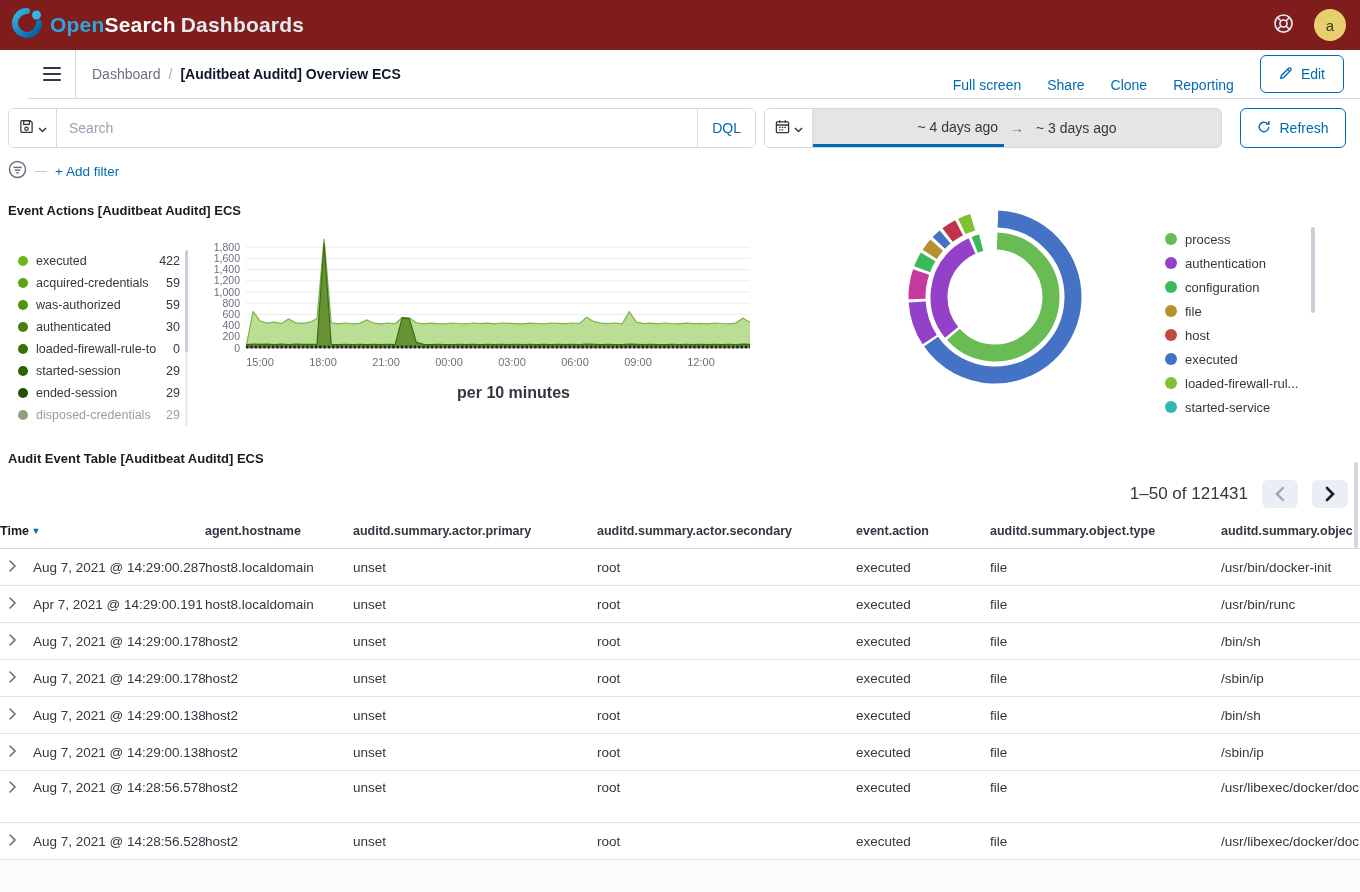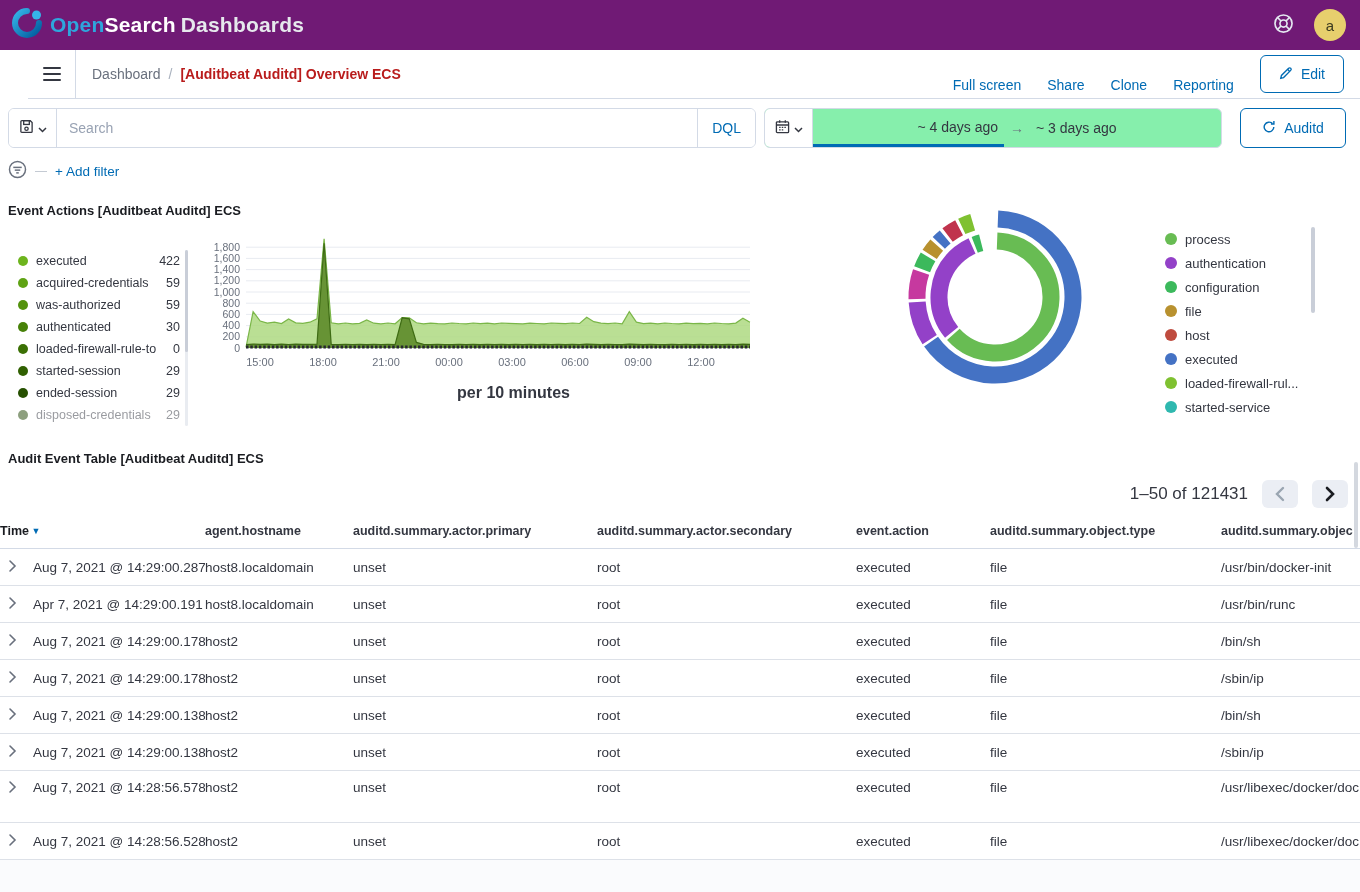--- a/index.html
+++ b/index.html
@@ -1,56 +1,56 @@
 <!DOCTYPE html>
 <html><head>
 <meta charset="utf-8">
 <style>
   * { margin:0; padding:0; box-sizing:border-box; }
   html,body { width:1360px; height:892px; overflow:hidden; background:#fff;
     font-family:"Liberation Sans", sans-serif; color:#343741; }
 
   
-  .top-header { height:50px; background:#701a75; display:flex; align-items:center;
+  .top-header { height:50px; background:#7f1d1d; display:flex; align-items:center;
     justify-content:space-between; padding:0 14px 0 12px; }
   .brand { display:flex; align-items:center; gap:8px; }
   .brand-text { font-size:21px; letter-spacing:.2px; }
   .brand-open { color:#2ea6dd; font-weight:bold; }
   .brand-search { color:#fff; font-weight:bold; }
   .brand-suffix { color:#e6e9ed; font-weight:bold; margin-left:5px; }
   .header-right { display:flex; align-items:center; gap:18px; }
   .avatar { width:32px; height:32px; border-radius:50%; background:#e7cf6d; color:#3a3a20;
     display:flex; align-items:center; justify-content:center; font-size:15px; }
 
   
   .crumb-bar { height:49px; border-bottom:1px solid #d3dae6; display:flex; align-items:center; background:#fff;margin-left:28px; }
   .menu-btn { width:48px; height:100%; display:flex; align-items:center; justify-content:center;
     border-right:1px solid #d3dae6; cursor:pointer; background:none; border-top:none; border-bottom:none; border-left:none; }
   .crumbs { display:flex; align-items:center; gap:8px; padding-left:16px; font-size:14px; flex:1; }
   .crumb-parent { color:#69707d; }
   .crumb-sep { color:#a8b0bd; }
-  .crumb-current { color:#b91c1c; font-weight:600; }
+  .crumb-current { color:#0f172a; font-weight:600; }
   .crumb-actions { display:flex; align-items:flex-end; gap:26px; padding-right:16px; }
   .nav-link { color:#006bb4; font-size:14px; cursor:pointer; text-decoration:none; }
   .edit-btn { display:flex; align-items:center; gap:8px; height:38px; padding:0 18px;
     border:1px solid #006bb4; border-radius:6px; background:#fff; color:#006bb4; font-size:14px; cursor:pointer; }
 
   
   .query-row { display:flex; align-items:center; padding:9px 14px 0 8px; }
   .search-group { flex:1; display:flex; align-items:stretch; height:40px;
     border:1px solid #d3dae6; border-radius:6px; background:#fff; overflow:hidden; }
   .save-btn { width:48px; display:flex; align-items:center; justify-content:center; gap:4px;
     border:none; border-right:1px solid #d3dae6; background:#fff; cursor:pointer; }
   .search-input { flex:1; border:none; outline:none; padding:0 12px; font-size:14px; color:#343741;
     font-family:"Liberation Sans",sans-serif; }
   .search-input::placeholder { color:#98a2b3; }
   .dql-btn { border:none; border-left:1px solid #d3dae6; background:#fff; color:#006bb4;
     font-size:14px; padding:0 14px; cursor:pointer; }
   .date-group { width:458px; margin-left:8px; display:flex; align-items:stretch; height:40px;
-    border:1px solid #d3dae6; border-radius:6px; background:#86efac; overflow:hidden; }
+    border:1px solid #d3dae6; border-radius:6px; background:#e5e5e5; overflow:hidden; }
   .cal-btn { width:48px; display:flex; align-items:center; justify-content:center; gap:4px;
     border:none; border-right:1px solid #d3dae6; background:#fff; cursor:pointer; }
   .date-vals { flex:1; display:flex; font-size:14px; }
   .date-start { flex:1; display:flex; align-items:center; justify-content:flex-end; padding-right:6px;
     border-bottom:3px solid #006bb4; cursor:pointer; }
   .date-arrow { display:flex; align-items:center; color:#69707d; padding:0 6px; }
   .date-end { flex:1; display:flex; align-items:center; padding-left:6px; cursor:pointer; }
   .refresh-btn { margin-left:18px; height:40px; width:106px; display:flex; align-items:center; justify-content:center;
     gap:8px; border:1px solid #006bb4; border-radius:6px; background:#fff; color:#006bb4; font-size:14px; cursor:pointer; }
 
@@ -221,21 +221,21 @@
         </div>
     </div>
   </div>
   <button class="refresh-btn">
     <span>
       <svg width="14" height="14" viewBox="0 0 16 16" fill="none" stroke="#006bb4" stroke-width="1.6">
         <path d="M13.5 8 a5.5 5.5 0 1 1 -1.6 -3.9"></path>
           <polyline points="13.6,1.2 13.6,4.6 10.2,4.6" fill="none"></polyline>
       </svg>
     </span>
-    <span>Auditd</span>
+    <span>Refresh</span>
   </button>
 </div>
 
 <div class="filter-row">
   <span style="cursor:pointer">
     <svg width="19" height="19" viewBox="0 0 18 18" fill="none" stroke="#69707d" stroke-width="1.4">
       <circle cx="9" cy="9" r="7.6"></circle>
         <line x1="5" y1="7" x2="13" y2="7"></line>
         <line x1="6.4" y1="9.6" x2="11.6" y2="9.6"></line>
         <line x1="7.8" y1="12.2" x2="10.2" y2="12.2"></line>

